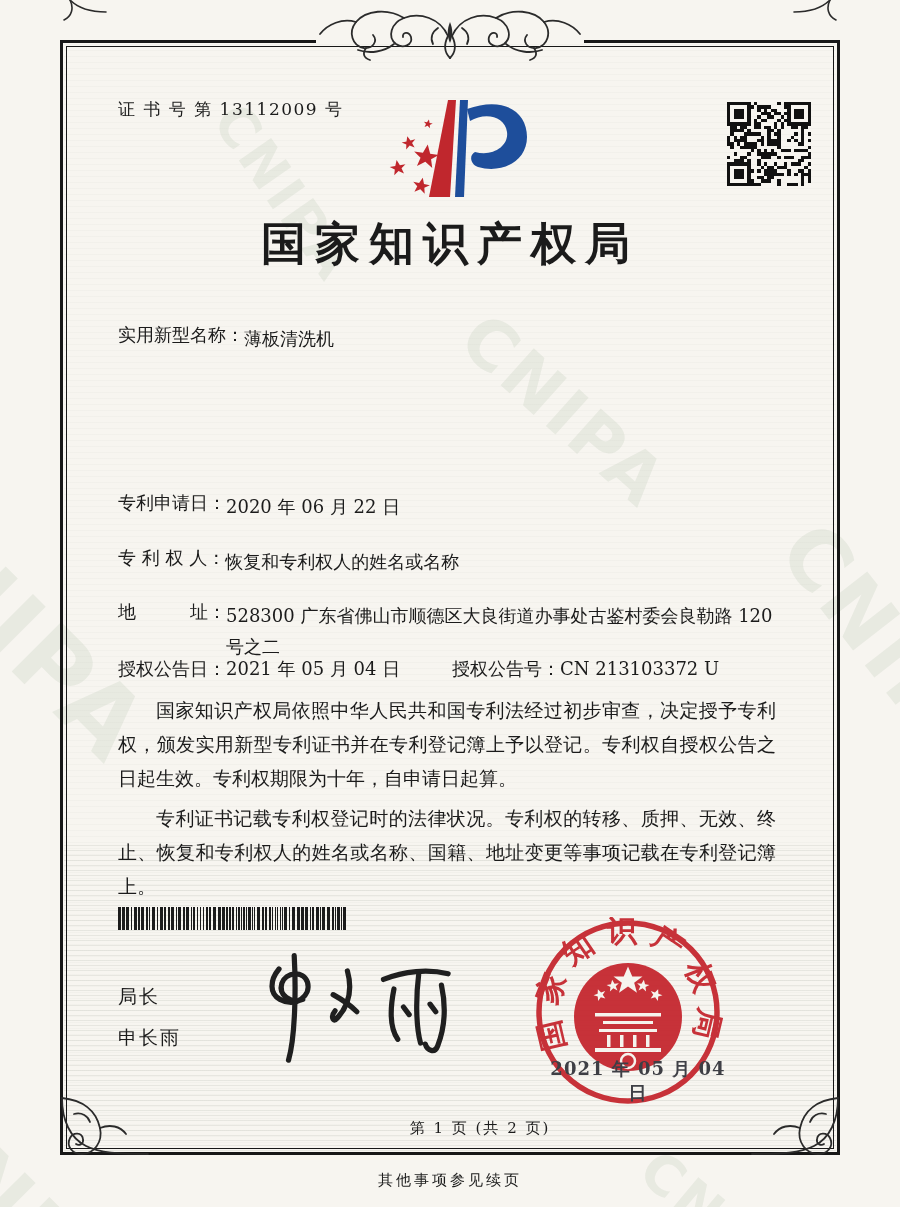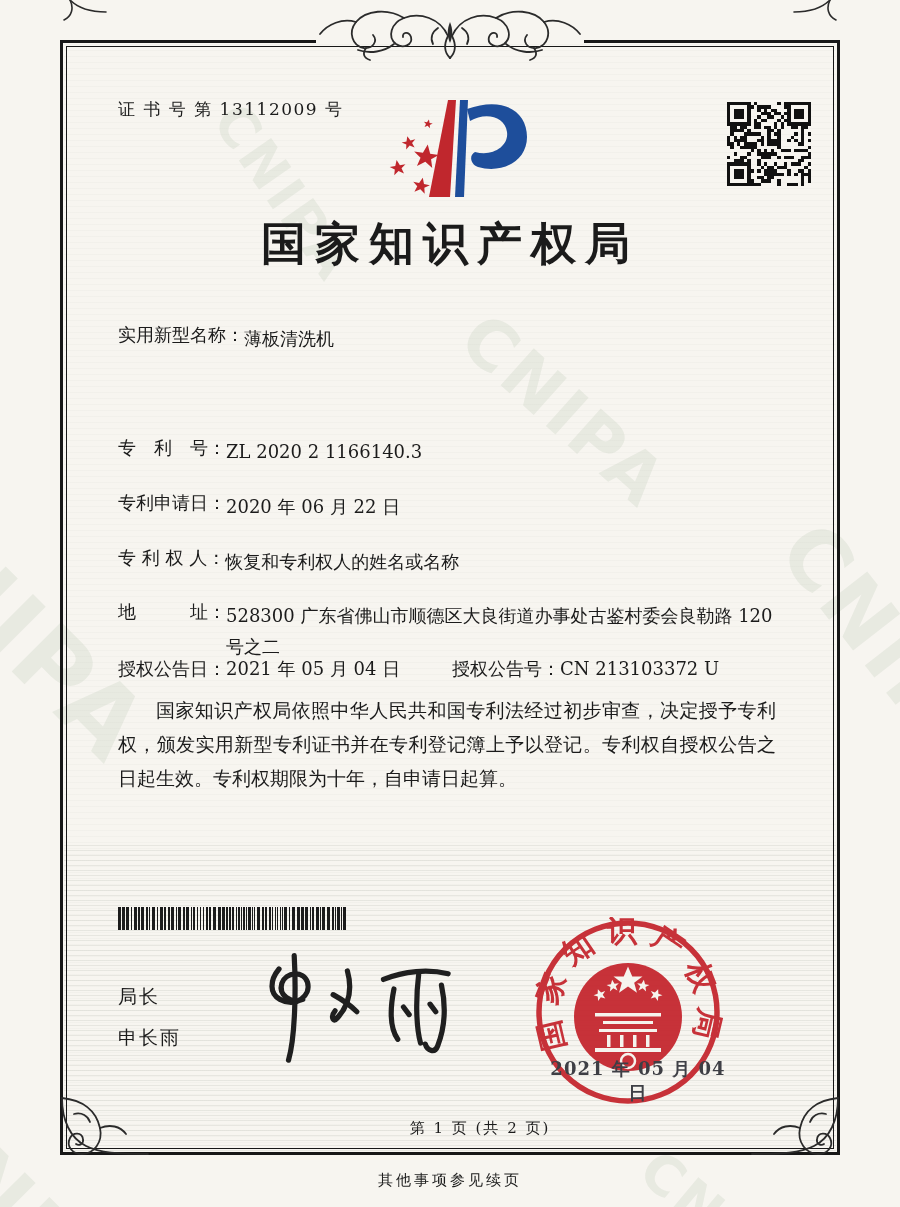--- a/index.html
+++ b/index.html
@@ -370,44 +370,41 @@
       <rect x="1" y="19" width="5" height="5" fill="#f7f5f0"></rect>
       <rect x="2" y="20" width="3" height="3" fill="#111"></rect>
     </svg>
 
   <div class="title">国家知识产权局</div>
 
   <div class="row r1">
     <span class="lbl">实用新型名称：</span>
     <span class="val">薄板清洗机</span>
   </div>
-  <div class="row r3">
-    <span class="lbl">专　利　号：</span>
-    <span class="val">ZL 2020 2 1166140.3</span>
-  </div>
   <div class="row r4">
     <span class="lbl">专利申请日：</span>
     <span class="val">2020 年 06 月 22 日</span>
   </div>
   <div class="row r5">
     <span class="lbl">专 利 权 人：</span>
     <span class="val">恢复和专利权人的姓名或名称</span>
   </div>
   <div class="row r6">
     <span class="lbl">地　　　址：</span>
     <span class="val">528300 广东省佛山市顺德区大良街道办事处古鉴村委会良勒路 120 号之二</span>
   </div>
 
   <div class="grant">
     <span class="pair1"><span>授权公告日：</span><span>2021 年 05 月 04 日</span></span>
     <span class="pair2"><span>授权公告号：</span><span>CN 213103372 U</span></span>
   </div>
 
   <div class="body-text">
     <p>国家知识产权局依照中华人民共和国专利法经过初步审查，决定授予专利权，颁发实用新型专利证书并在专利登记簿上予以登记。专利权自授权公告之日起生效。专利权期限为十年，自申请日起算。</p>
+    <p>专利证书记载专利权登记时的法律状况。专利权的转移、质押、无效、终止、恢复和专利权人的姓名或名称、国籍、地址变更等事项记载在专利登记簿上。</p>
   </div>
 
   <svg id="barcode" class="barcode" viewBox="0 0 232 23" preserveAspectRatio="none">
       <rect x="0" y="0" width="3" height="23" fill="#1b1b1b"></rect>
       <rect x="4" y="0" width="3" height="23" fill="#1b1b1b"></rect>
       <rect x="8" y="0" width="3" height="23" fill="#1b1b1b"></rect>
       <rect x="13" y="0" width="1" height="23" fill="#1b1b1b"></rect>
       <rect x="16" y="0" width="3" height="23" fill="#1b1b1b"></rect>
       <rect x="20" y="0" width="2" height="23" fill="#1b1b1b"></rect>
       <rect x="23" y="0" width="3" height="23" fill="#1b1b1b"></rect>

